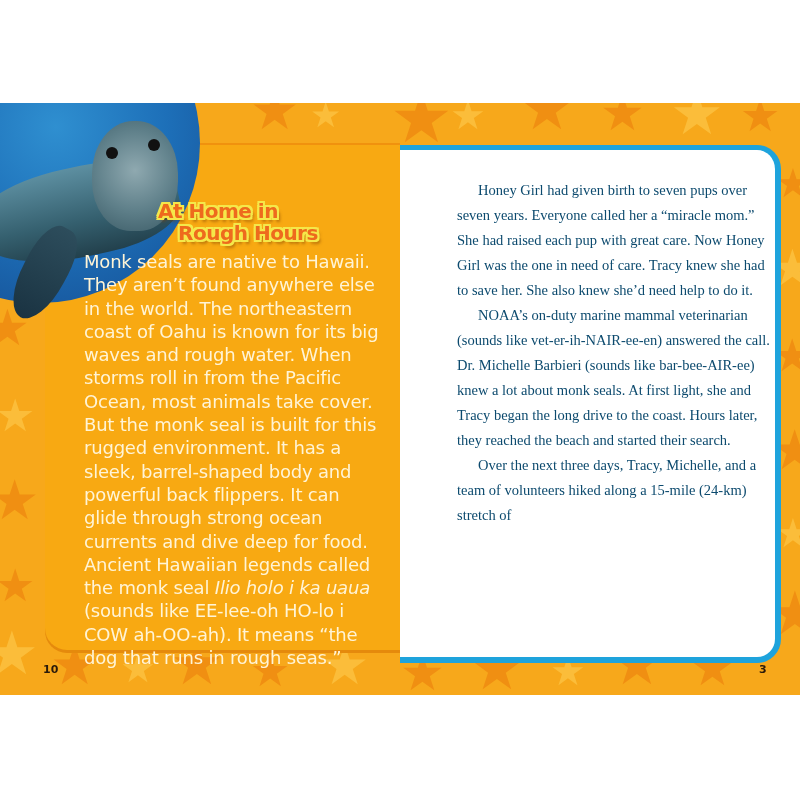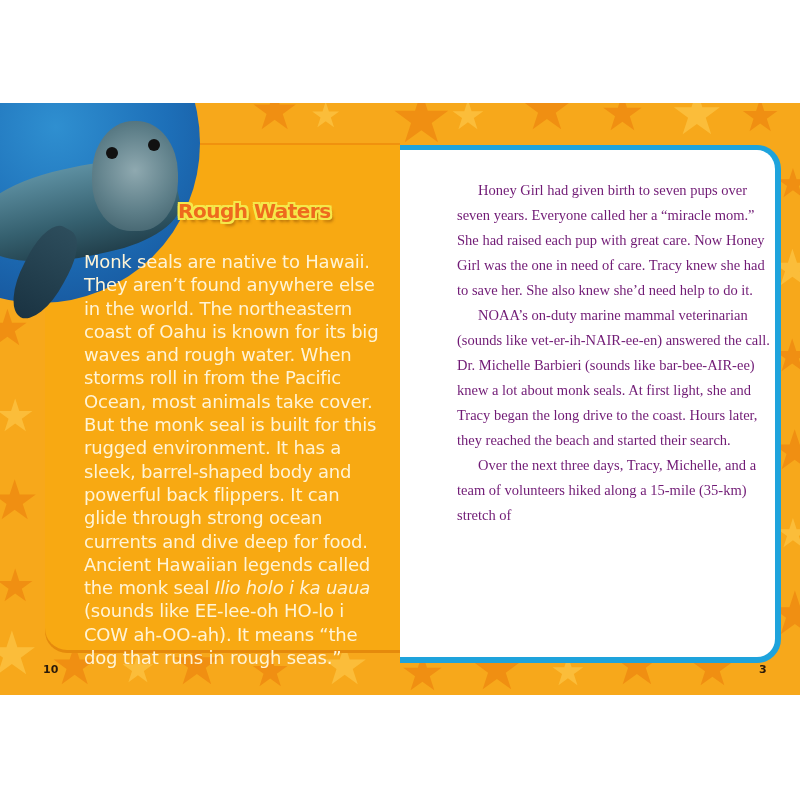--- a/index.html
+++ b/index.html
@@ -82,21 +82,21 @@
       position: absolute; left: 400px; top: 42px; width: 375px; height: 507px;
       background: #ffffff;
       border-top: 5px solid #1ea3dc;
       border-right: 6px solid #1ea3dc;
       border-bottom: 6px solid #1ea3dc;
       border-radius: 0 24px 24px 0;
       box-sizing: content-box;
     }
     .right-text {
       position: absolute; left: 457px; top: 75px; width: 320px;
-      color: #701a75; font-family: "Liberation Serif", "DejaVu Serif", serif;
+      color: #0c4a6e; font-family: "Liberation Serif", "DejaVu Serif", serif;
       font-size: 14.5px; line-height: 25px;
     }
     .right-text p { margin: 0; text-indent: 21px; }
 
     .page-num {
       position: absolute; top: 560px; font-weight: bold; font-size: 11px;
       color: #2a1a0a; font-family: "DejaVu Sans", sans-serif;
     }
     .pn-left { left: 26px; margin-left: 17px; }
     .pn-right { left: 759px; }
@@ -144,30 +144,31 @@
     <div class="photo" style="left:-120px;top:-120px;"></div>
     <div class="seal-body"></div>
     <div class="seal-flipper"></div>
     <div class="seal-head">
       <span class="seal-eye" style="left:14px;top:26px;"></span>
       <span class="seal-eye" style="left:56px;top:18px;"></span>
     </div>
   </div>
 
   <div class="title">
-    <span class="l2">Rough Waters</span>
+    <span>At Home in</span>
+    <span class="l2">Rough Hours</span>
   </div>
 
   <div class="left-text">
     <p><span>Monk seals are native to Hawaii. They aren’t found anywhere else in the world. The northeastern coast of Oahu is known for its big waves and rough water. When storms roll in from the Pacific Ocean, most animals take cover. But the monk seal is built for this rugged environment. It has a sleek, barrel-shaped body and powerful back flippers. It can glide through strong ocean currents and dive deep for food. Ancient Hawaiian legends called the monk seal </span><em>Ilio holo i ka uaua</em><span> (sounds like EE-lee-oh HO-lo i COW ah-OO-ah). It means “the dog that runs in rough seas.”</span></p>
   </div>
 
   <div class="right-panel"></div>
 
   <div class="right-text">
     <p>Honey Girl had given birth to seven pups over seven years. Everyone called her a “miracle mom.” She had raised each pup with great care. Now Honey Girl was the one in need of care. Tracy knew she had to save her. She also knew she’d need help to do it.</p>
     <p>NOAA’s on-duty marine mammal veterinarian (sounds like vet-er-ih-NAIR-ee-en) answered the call. Dr. Michelle Barbieri (sounds like bar-bee-AIR-ee) knew a lot about monk seals. At first light, she and Tracy began the long drive to the coast. Hours later, they reached the beach and started their search.</p>
-    <p>Over the next three days, Tracy, Michelle, and a team of volunteers hiked along a 15-mile (35-km) stretch of</p>
+    <p>Over the next three days, Tracy, Michelle, and a team of volunteers hiked along a 15-mile (24-km) stretch of</p>
   </div>
 
   <span class="page-num pn-left">10</span>
   <span class="page-num pn-right">3</span>
 </div>
 
 </body></html>

